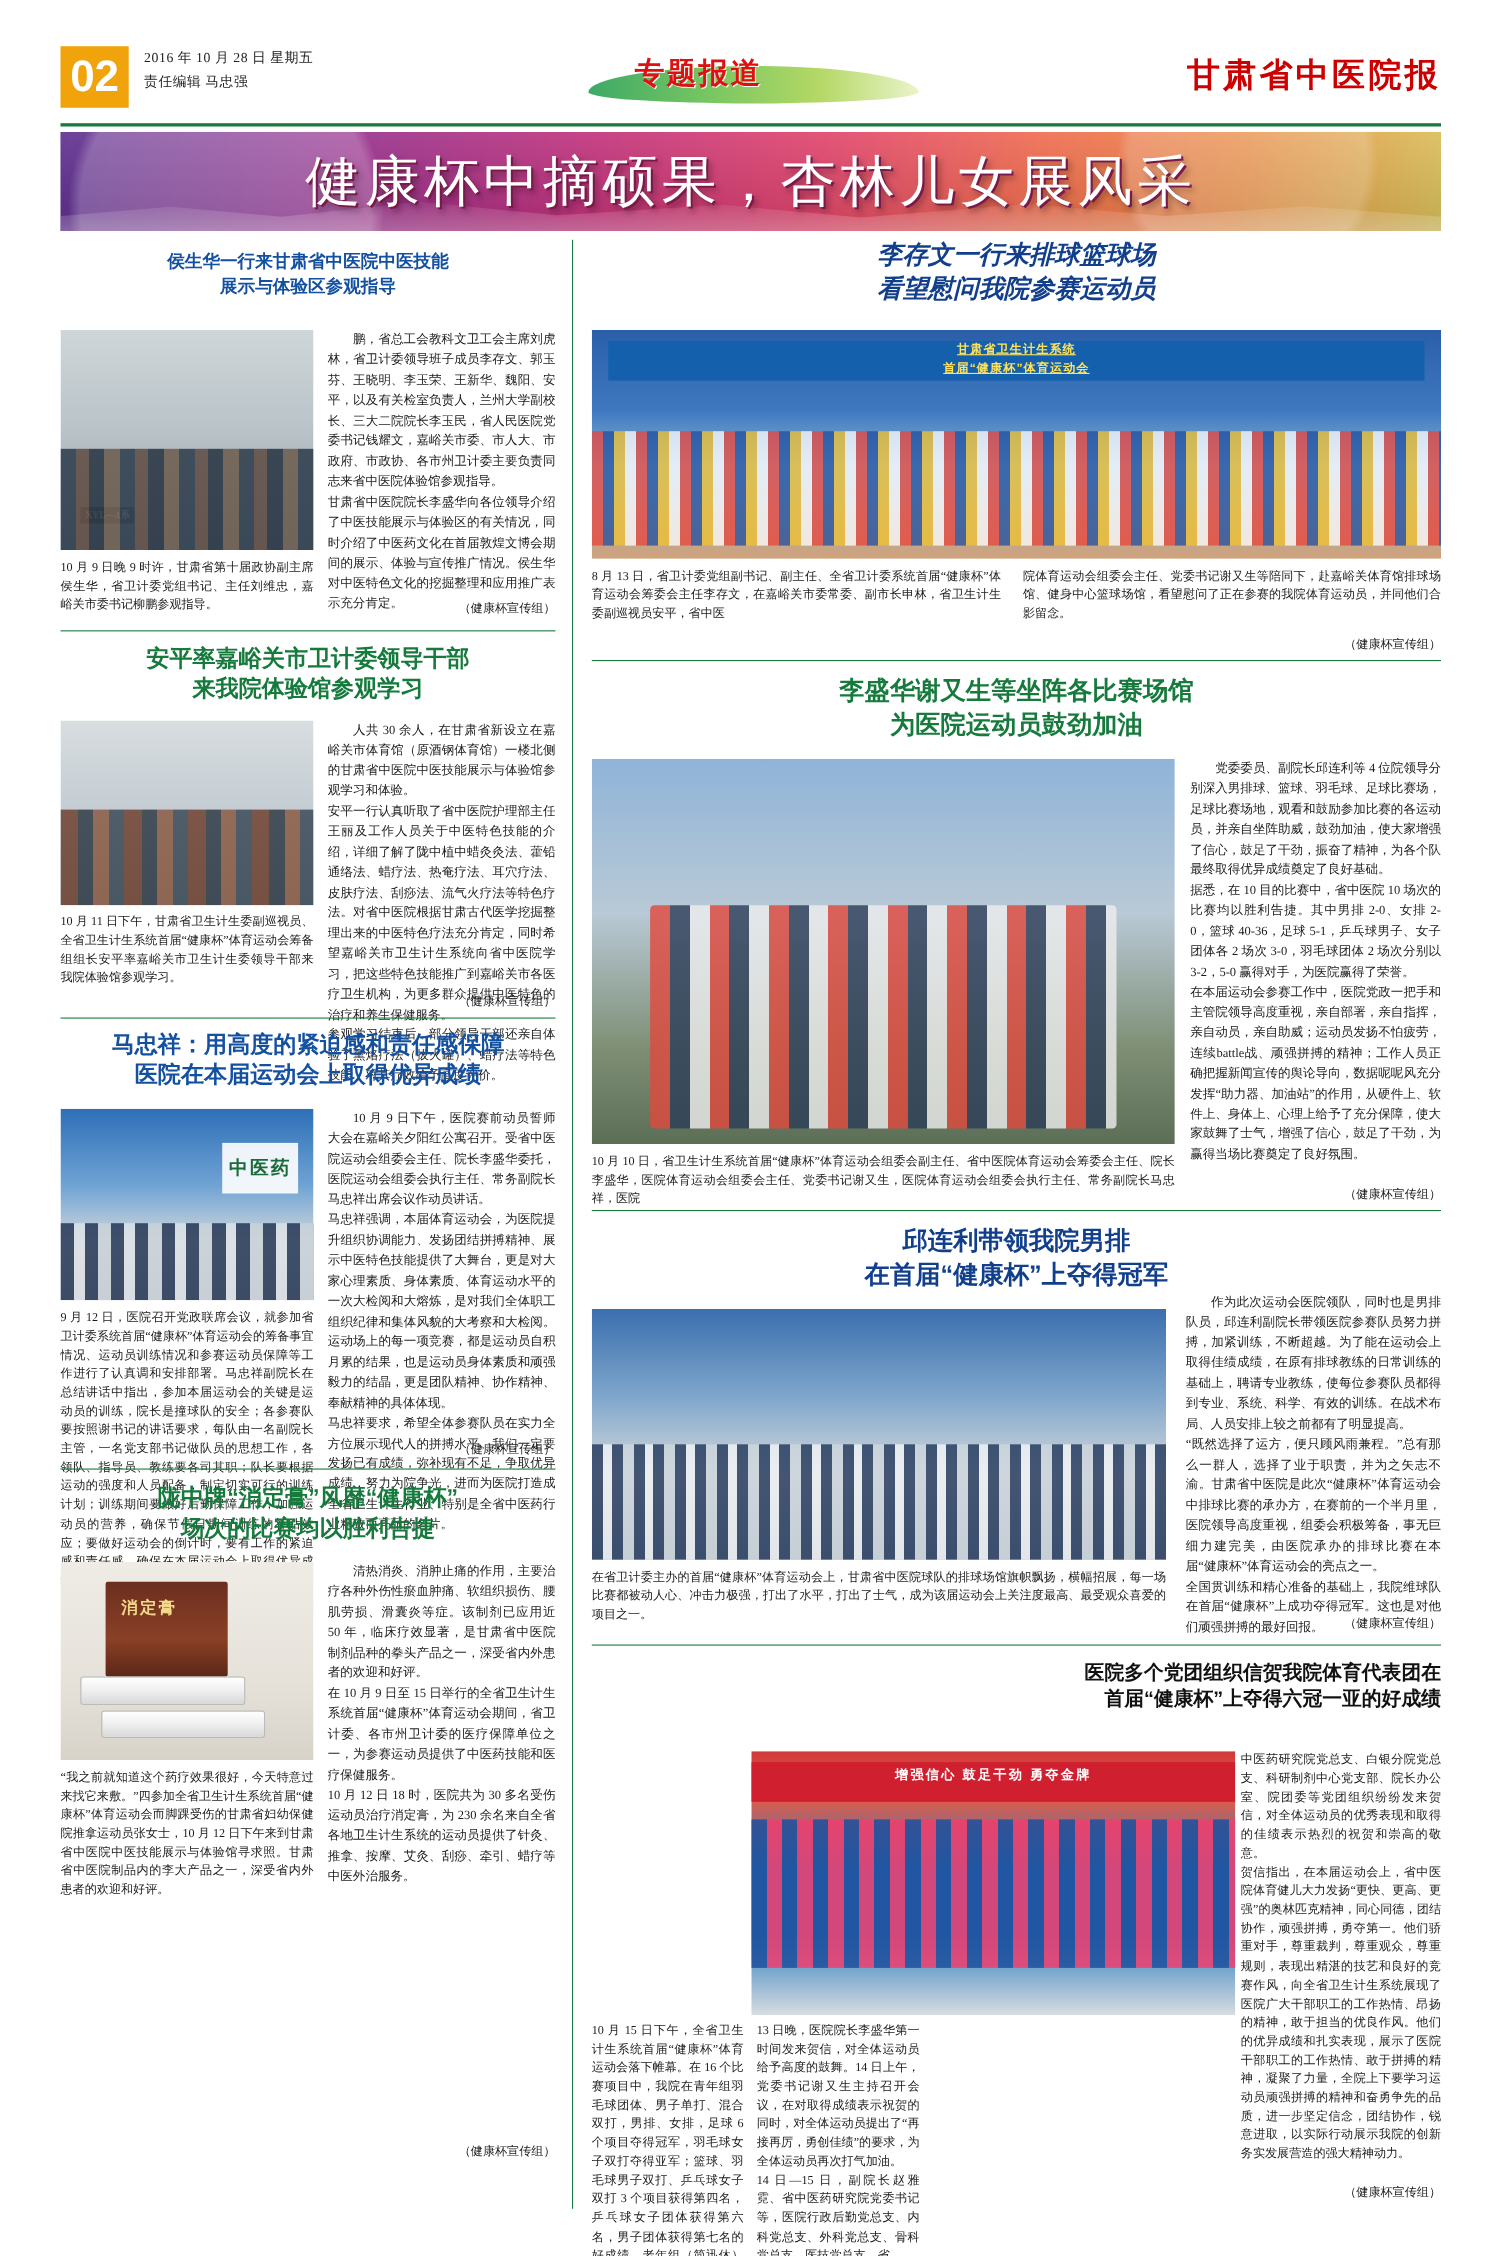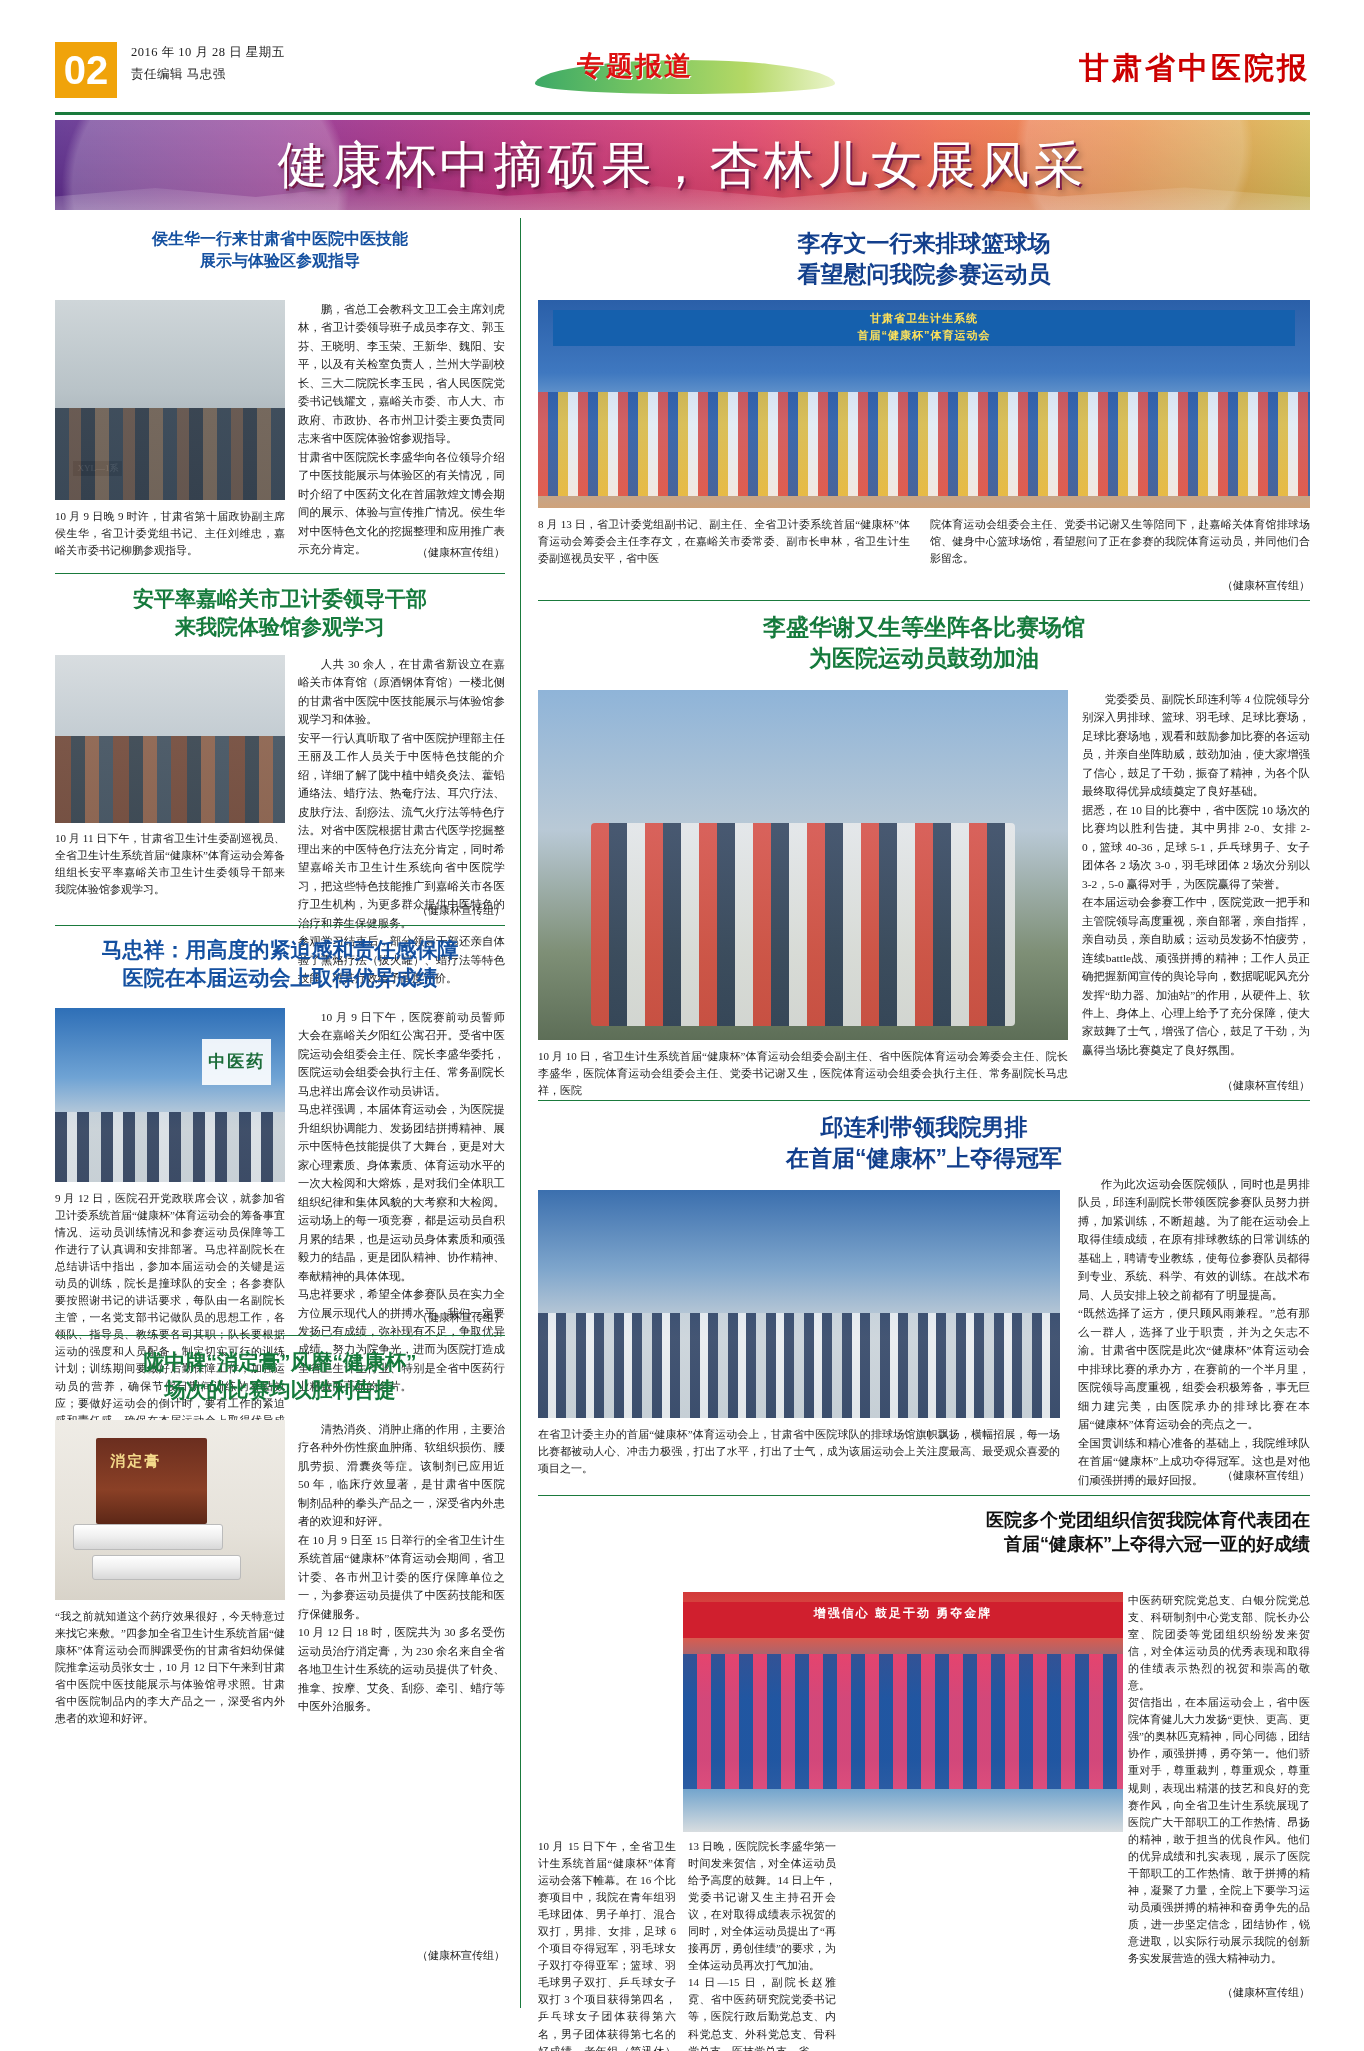--- a/index.html
+++ b/index.html
@@ -175,28 +175,28 @@
       <div class="tube" style="left:16%;top:75%;width:64%;height:13%;"></div>
     </div>
   </div>
   <div class="cap" style="position:absolute;left:55px;top:1608px;width:230px;">“我之前就知道这个药疗效果很好，今天特意过来找它来敷。”四参加全省卫生计生系统首届“健康杯”体育运动会而脚踝受伤的甘肃省妇幼保健院推拿运动员张女士，10 月 12 日下午来到甘肃省中医院中医技能展示与体验馆寻求照。甘肃省中医院制品内的李大产品之一，深受省内外患者的欢迎和好评。</div>
   <div class="body-col" style="position:absolute;left:298px;top:1420px;width:207px;white-space:pre-line;">清热消炎、消肿止痛的作用，主要治疗各种外伤性瘀血肿痛、软组织损伤、腰肌劳损、滑囊炎等症。该制剂已应用近 50 年，临床疗效显著，是甘肃省中医院制剂品种的拳头产品之一，深受省内外患者的欢迎和好评。
 在 10 月 9 日至 15 日举行的全省卫生计生系统首届“健康杯”体育运动会期间，省卫计委、各市州卫计委的医疗保障单位之一，为参赛运动员提供了中医药技能和医疗保健服务。
 10 月 12 日 18 时，医院共为 30 多名受伤运动员治疗消定膏，为 230 余名来自全省各地卫生计生系统的运动员提供了针灸、推拿、按摩、艾灸、刮痧、牵引、蜡疗等中医外治服务。</div>
 
   <div class="sig" style="position:absolute;left:298px;top:1948px;width:207px;">（健康杯宣传组）</div>
 
-  <div style="position:absolute;left:538px;top:228px;width:772px;">
+  <div style="position:absolute;left:538px;top:216px;width:772px;font-style:italic;">
     <div class="hd darkblue" style="font-size:23px;white-space:pre-line;">李存文一行来排球篮球场
 看望慰问我院参赛运动员</div>
   </div>
   <div class="ph" style="left:538px;top:300px;width:772px;height:208px;">
     <div class="ph-inner p2">
       <div class="p2-strip">
-          <span style="white-space:pre-line;">甘肃省卫生计生系统
+          <span style="white-space:pre-line;text-decoration:underline;">甘肃省卫生计生系统
 首届“健康杯”体育运动会</span>
         </div>
     </div>
   </div>
   <div class="cap" style="position:absolute;left:538px;top:516px;width:372px;">8 月 13 日，省卫计委党组副书记、副主任、全省卫计委系统首届“健康杯”体育运动会筹委会主任李存文，在嘉峪关市委常委、副市长申林，省卫生计生委副巡视员安平，省中医</div>
   <div class="cap" style="position:absolute;left:930px;top:516px;width:380px;">院体育运动会组委会主任、党委书记谢又生等陪同下，赴嘉峪关体育馆排球场馆、健身中心篮球场馆，看望慰问了正在参赛的我院体育运动员，并同他们合影留念。</div>
   <div class="sig" style="position:absolute;left:930px;top:578px;width:380px;">（健康杯宣传组）</div>
 
   <div class="hrule" style="left:538px;top:600px;width:772px;"></div>
 

